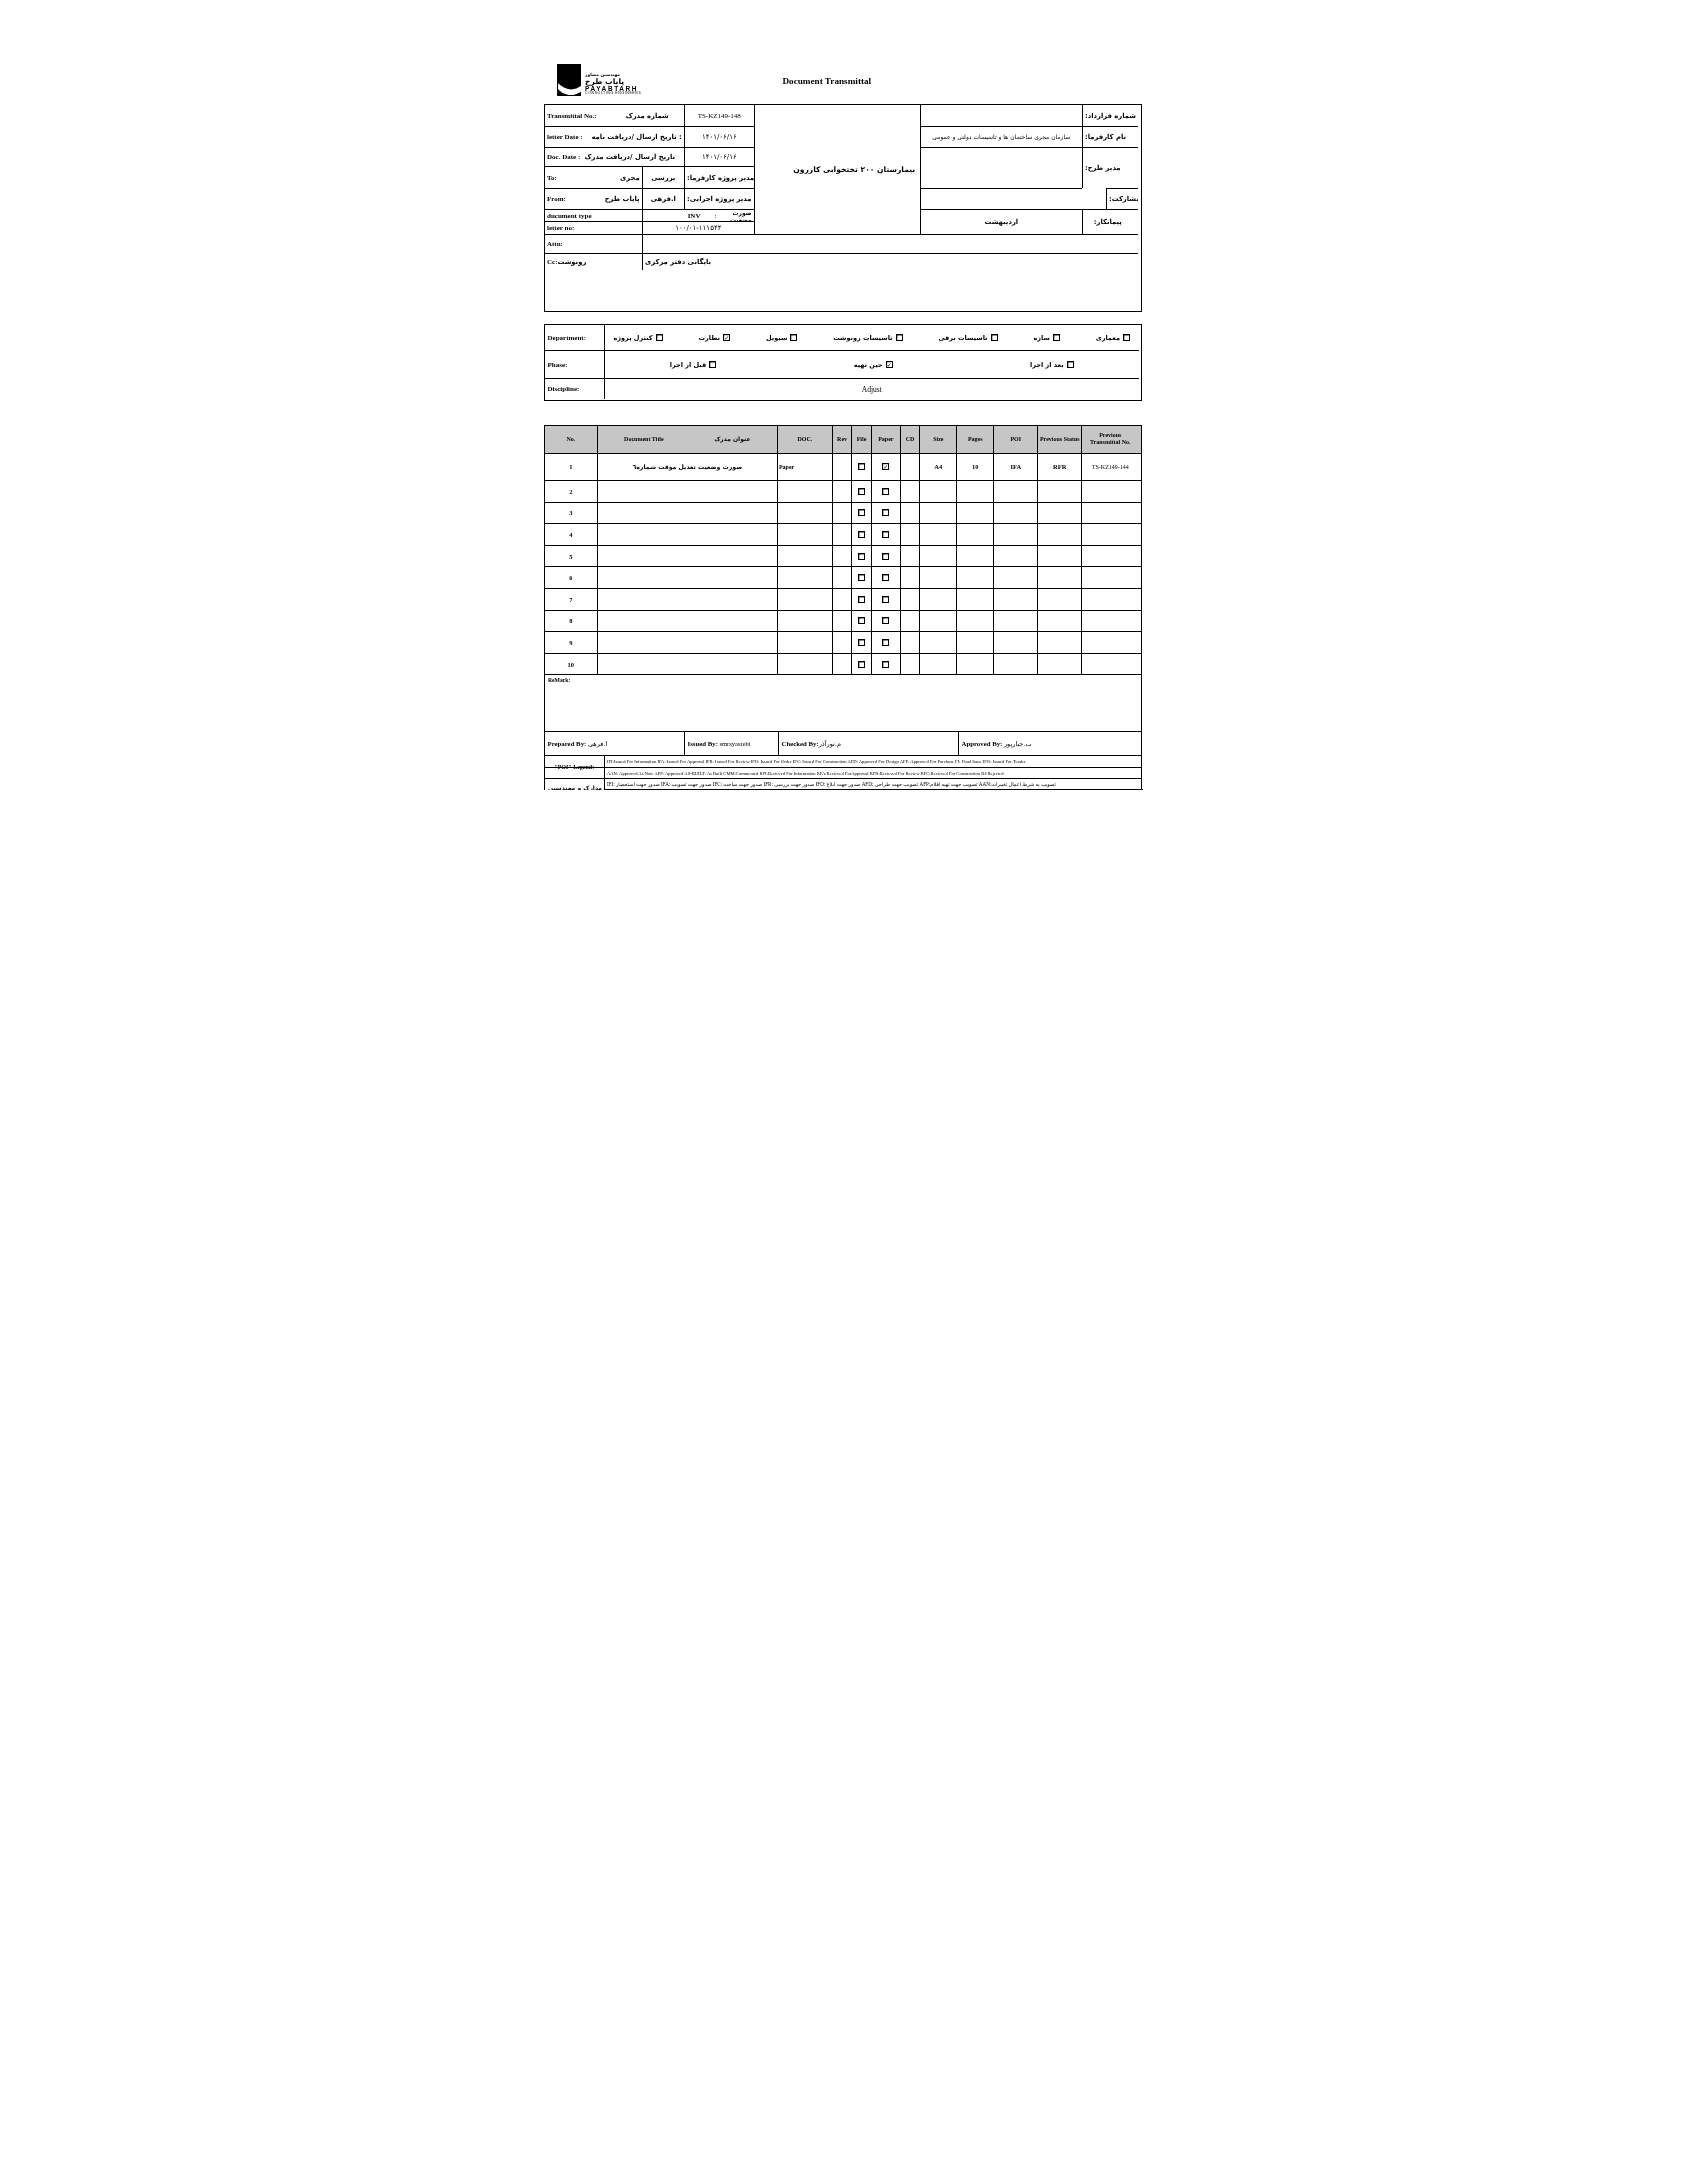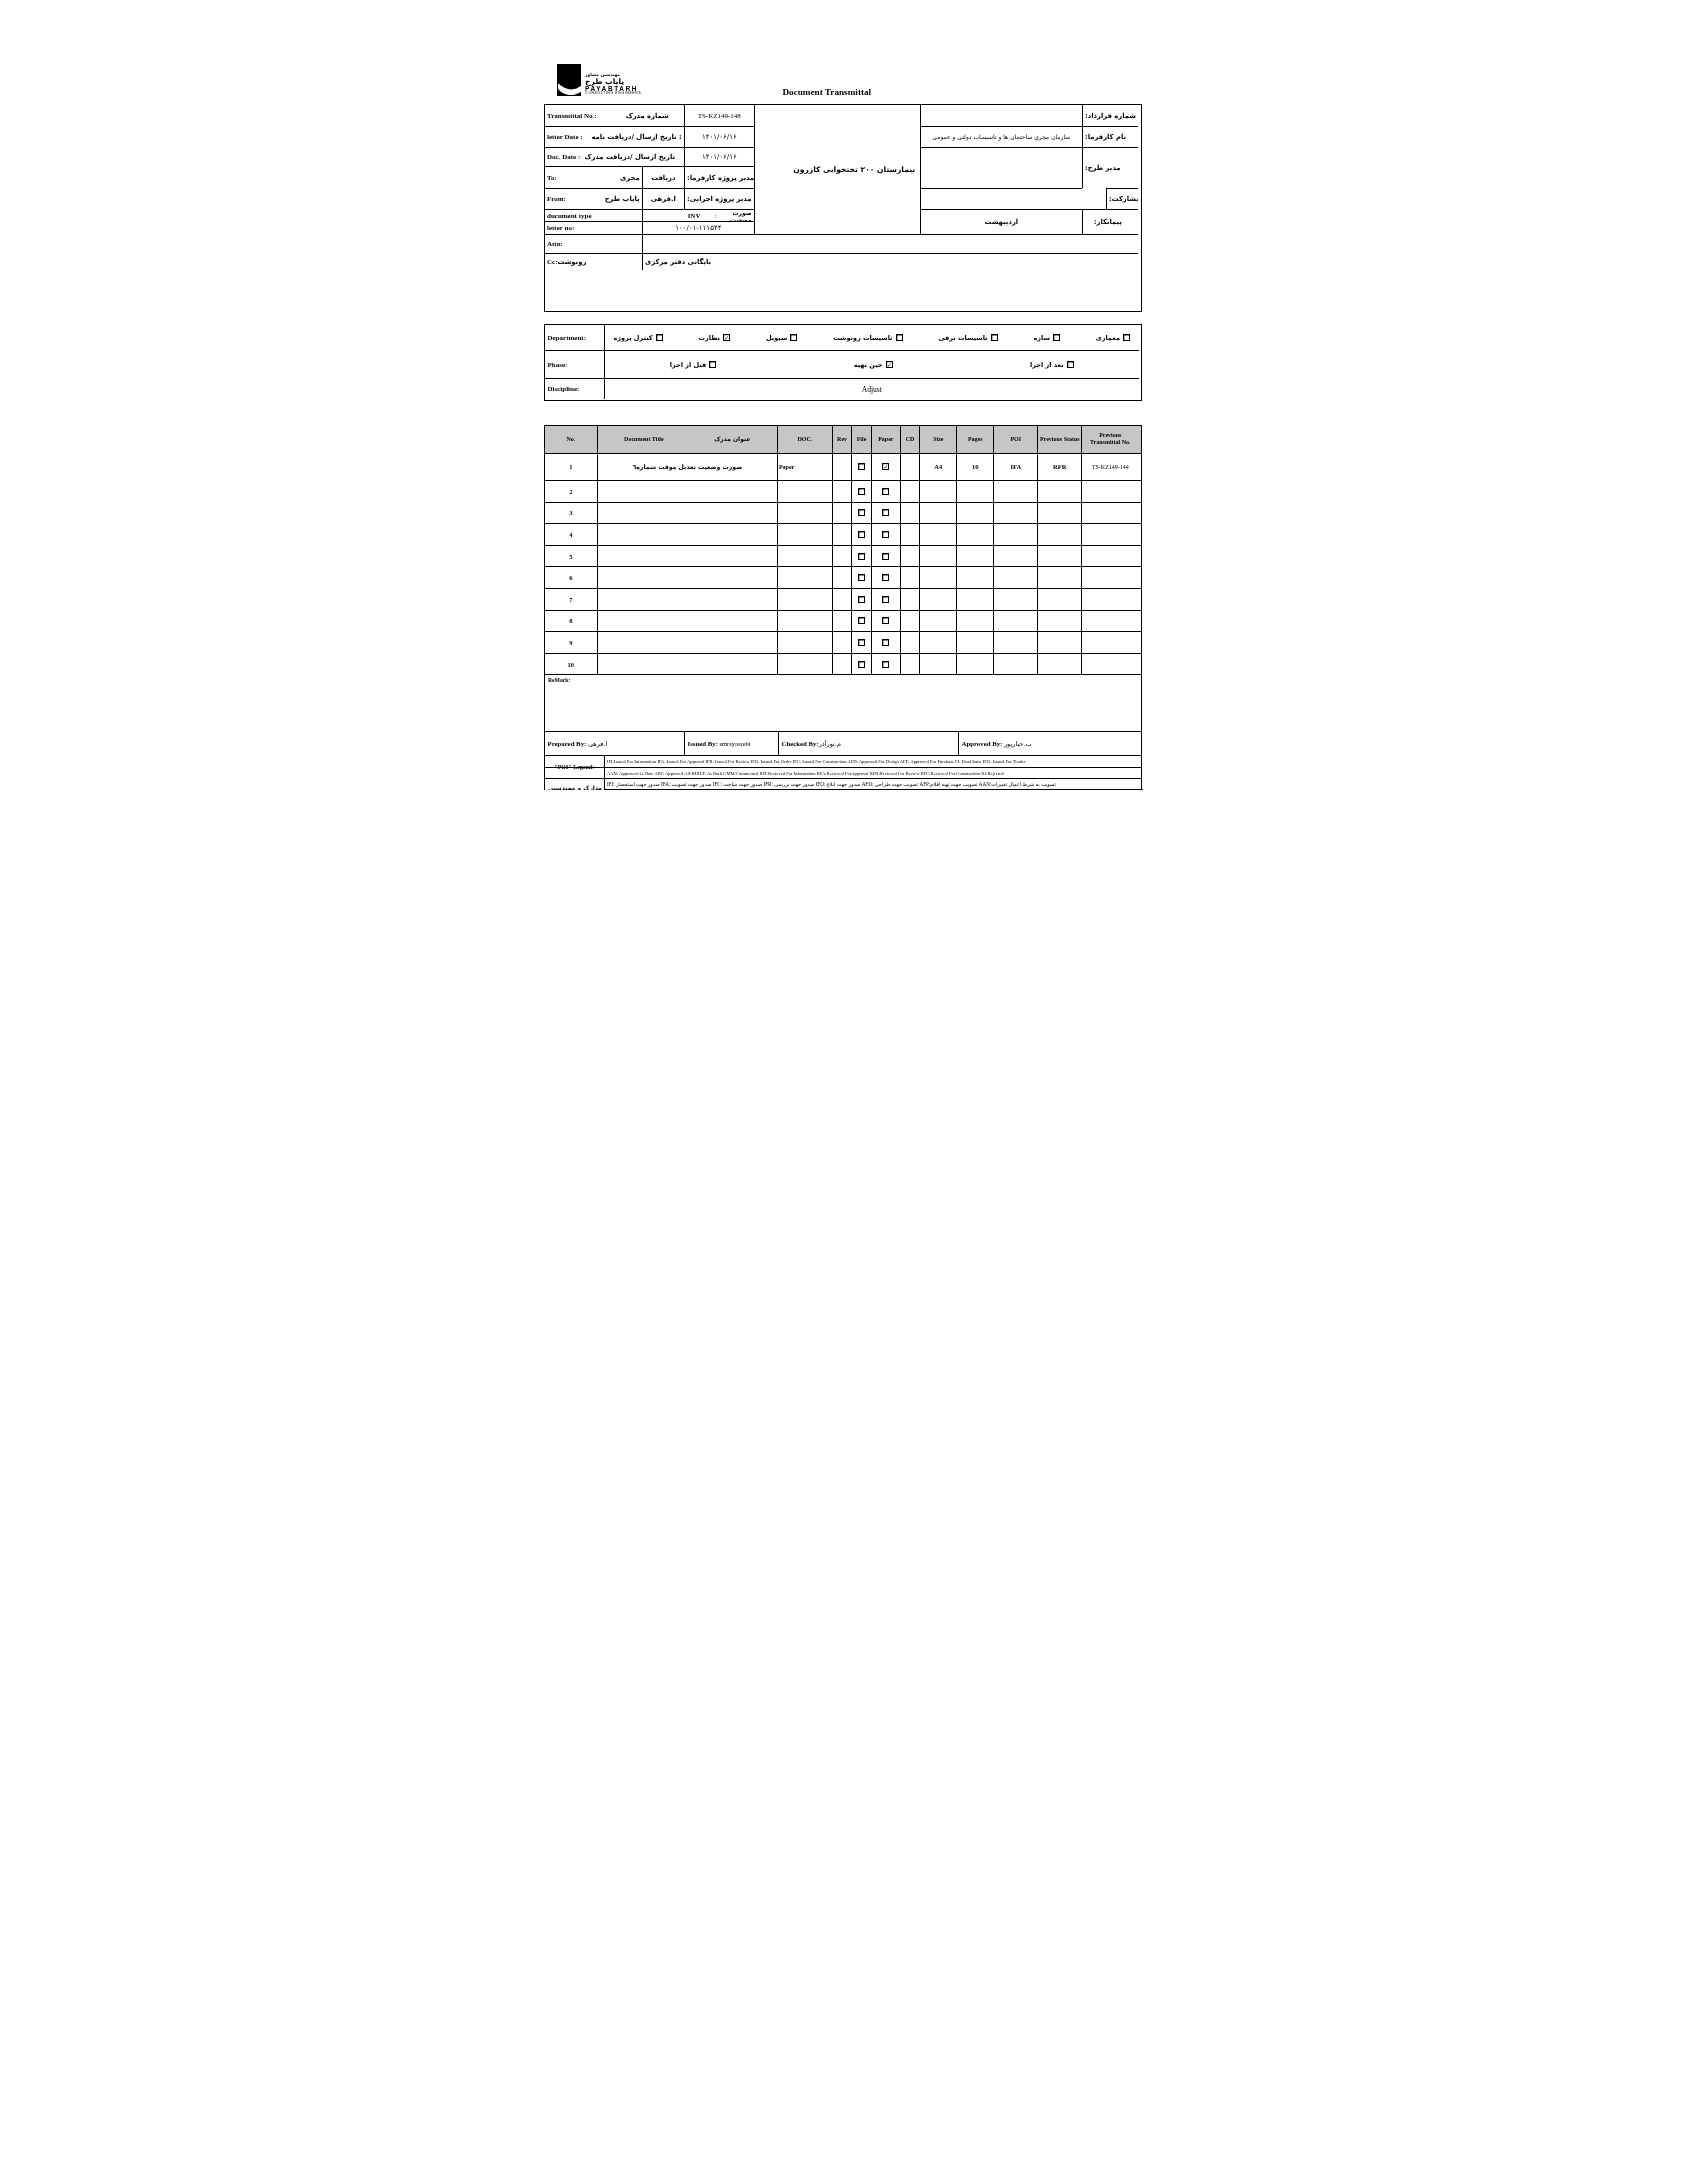--- a/index.html
+++ b/index.html
@@ -8,21 +8,21 @@
   .fa{font-family:"DejaVu Sans","Liberation Serif",sans-serif;}
   
   .hdr{position:absolute;top:64px;left:17.3px;width:598px;height:38px;}
   .logo{position:absolute;left:13px;top:0;display:flex;gap:4.3px;}
   .logomark{width:24px;height:32px;flex:0 0 auto;}
   .logotxt{display:flex;flex-direction:column;justify-content:flex-end;line-height:1.05;}
   .logo-fa-small{font-size:4.3px;font-weight:bold;}
   .logo-fa-big{font-size:7.6px;font-weight:bold;}
   .logo-en{font-size:6.5px;font-weight:bold;letter-spacing:1.6px;font-family:"Liberation Sans","DejaVu Sans",sans-serif;}
   .logo-sub{font-size:3.5px;letter-spacing:0.6px;font-family:"Liberation Sans","DejaVu Sans",sans-serif;}
-  .doctitle{position:absolute;left:0;right:32px;top:23px;text-align:center;font-size:9.2px;font-weight:bold;}
+  .doctitle{position:absolute;left:0;right:32px;top:12px;text-align:center;font-size:9.2px;font-weight:bold;}
   
   .cell{box-sizing:border-box;display:flex;align-items:center;overflow:hidden;}
   
   .t1{position:absolute;top:104px;left:17.3px;width:598px;height:208px;box-sizing:border-box;
       border:1.6px solid #000;display:grid;
       grid-template-columns:97px 42px 70px 166px 162px 56px;
       grid-template-rows:21px 20.6px 19.5px 22px 21px 12.4px 12.4px 19.5px 17px;}
   .t1 .cell{border-left:1.1px solid #000;border-top:1.6px solid #000;padding:0.5px 2.2px;}
   .t1 .nl{border-left:none;} .t1 .nt{border-top:none;}
   .lblen{font-weight:bold;font-size:7px;white-space:nowrap;}
@@ -131,21 +131,21 @@
       <span class="lblfa fa">تاریخ ارسال /دریافت مدرک</span>
     </div>
     <div class="cell ctr val ltr fa" style="grid-column:3/4;grid-row:3/4;">۱۴۰۱/۰۶/۱۶</div>
     <div class="cell" style="grid-column:5/6;grid-row:3/5;"></div>
     <div class="cell rgt lblfa fa" dir="rtl" style="grid-column:6/7;grid-row:3/5;">مدیر طرح:</div>
 
     <div class="cell nl spread" style="grid-column:1/2;grid-row:4/5;">
       <span class="lblen">To:</span>
       <span class="lblfa fa">مجری</span>
     </div>
-    <div class="cell ctr lblfa fa" style="grid-column:2/3;grid-row:4/5;">دریافت</div>
+    <div class="cell ctr lblfa fa" style="grid-column:2/3;grid-row:4/5;">بررسی</div>
     <div class="cell rgt lblfa fa" dir="rtl" style="grid-column:3/4;grid-row:4/5;">مدیر پروژه کارفرما:</div>
 
     <div class="cell nl spread" style="grid-column:1/2;grid-row:5/6;">
       <span class="lblen">From:</span>
       <span class="lblfa fa">پایاب طرح</span>
     </div>
     <div class="cell ctr lblfa fa" style="grid-column:2/3;grid-row:5/6;">ا.فرهی</div>
     <div class="cell rgt lblfa fa" dir="rtl" style="grid-column:3/4;grid-row:5/6;">مدیر پروژه اجرایی:</div>
     <div class="cell" style="grid-column:5/6;grid-row:5/6;"></div>
     <div class="cell rgt lblfa fa" dir="rtl" style="grid-column:6/7;grid-row:5/6;margin-left:24px;">گروه مشارکت:</div>

